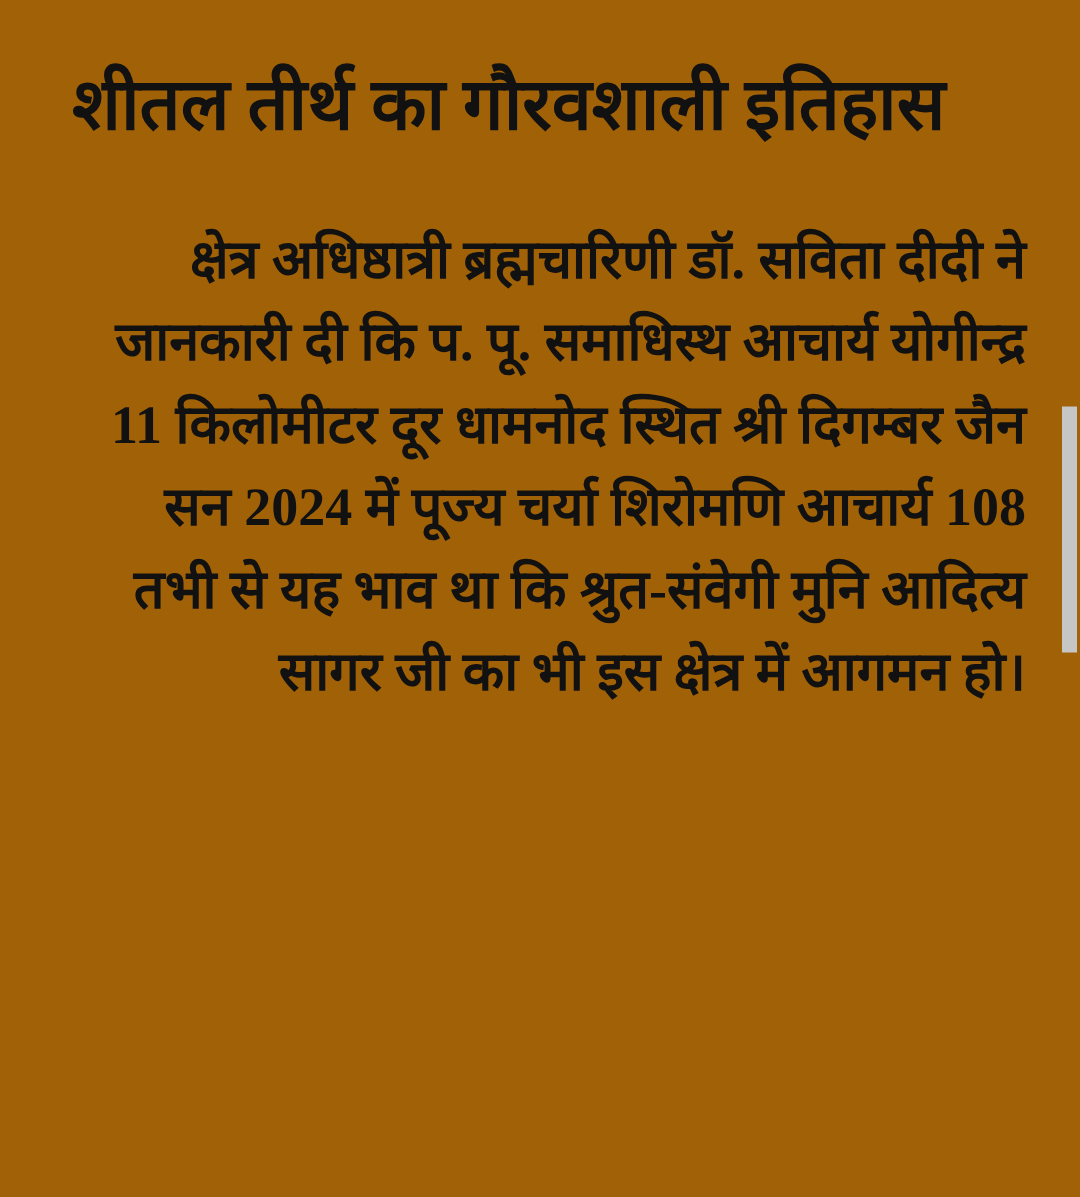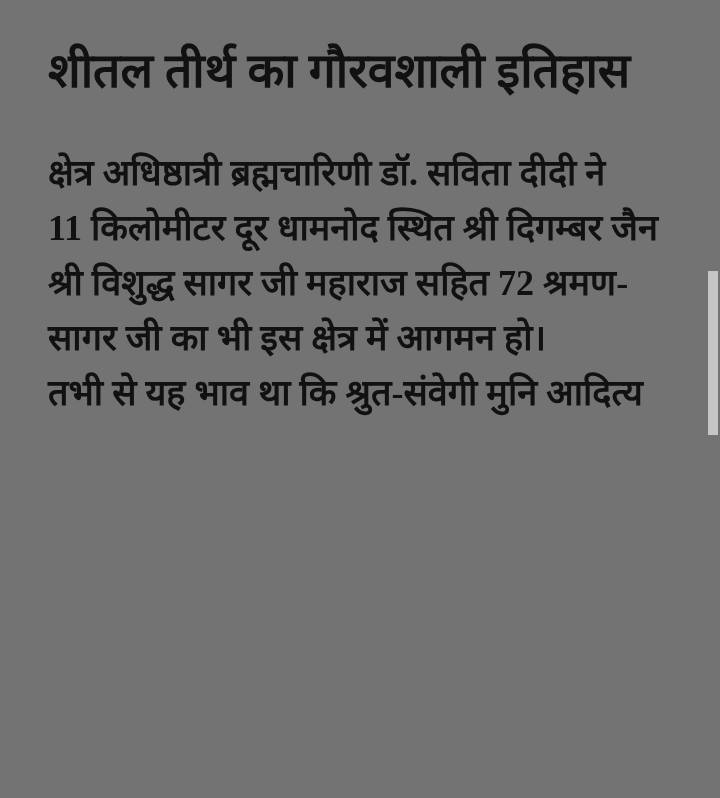--- a/index.html
+++ b/index.html
@@ -4,21 +4,21 @@
 <style>
   html, body {
     margin: 0;
     padding: 0;
     background: #ffffff;
   }
   #screen {
     position: relative;
     width: 720px;
     height: 798px;
-    background: #737373;
+    background: #a16207;
     overflow: hidden;
     font-family: "Liberation Serif", "DejaVu Serif", serif;
     color: #111111;
   }
   .article-title {
     position: absolute;
     top: 38px;
     left: 48px;
     right: 36px;
     margin: 0;
@@ -34,41 +34,42 @@
     left: 48px;
     right: 36px;
   }
   .body-line {
     height: 55px;
     line-height: 55px;
     font-size: 36px;
     font-weight: 700;
     color: #111111;
     white-space: nowrap;
-    text-align: left;
+    text-align: right;
   }
   .scrollbar-thumb {
     position: absolute;
     top: 271px;
     right: 2px;
     width: 10px;
     height: 164px;
     background: #c6c6c6;
   }
 </style>
 </head>
 <body>
 
 <div id="screen">
 
   <h1 class="article-title">शीतल तीर्थ का गौरवशाली इतिहास</h1>
 
   <div class="article-body">
     <div class="body-line">क्षेत्र अधिष्ठात्री ब्रह्मचारिणी डॉ. सविता दीदी ने</div>
+    <div class="body-line">जानकारी दी कि प. पू. समाधिस्थ आचार्य योगीन्द्र</div>
     <div class="body-line">11 किलोमीटर दूर धामनोद स्थित श्री दिगम्बर जैन</div>
-    <div class="body-line">श्री विशुद्ध सागर जी महाराज सहित 72 श्रमण-</div>
+    <div class="body-line">सन 2024 में पूज्य चर्या शिरोमणि आचार्य 108</div>
+    <div class="body-line">तभी से यह भाव था कि श्रुत-संवेगी मुनि आदित्य</div>
     <div class="body-line">सागर जी का भी इस क्षेत्र में आगमन हो।</div>
-    <div class="body-line">तभी से यह भाव था कि श्रुत-संवेगी मुनि आदित्य</div>
   </div>
 
   <div class="scrollbar-thumb"></div>
 
 </div>
 
 </body></html>

